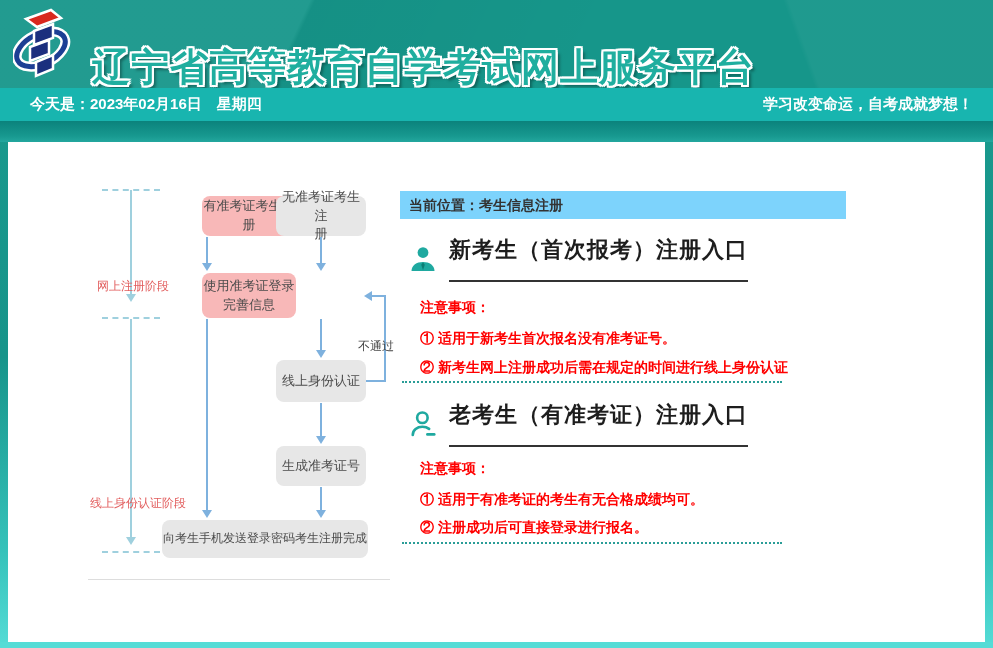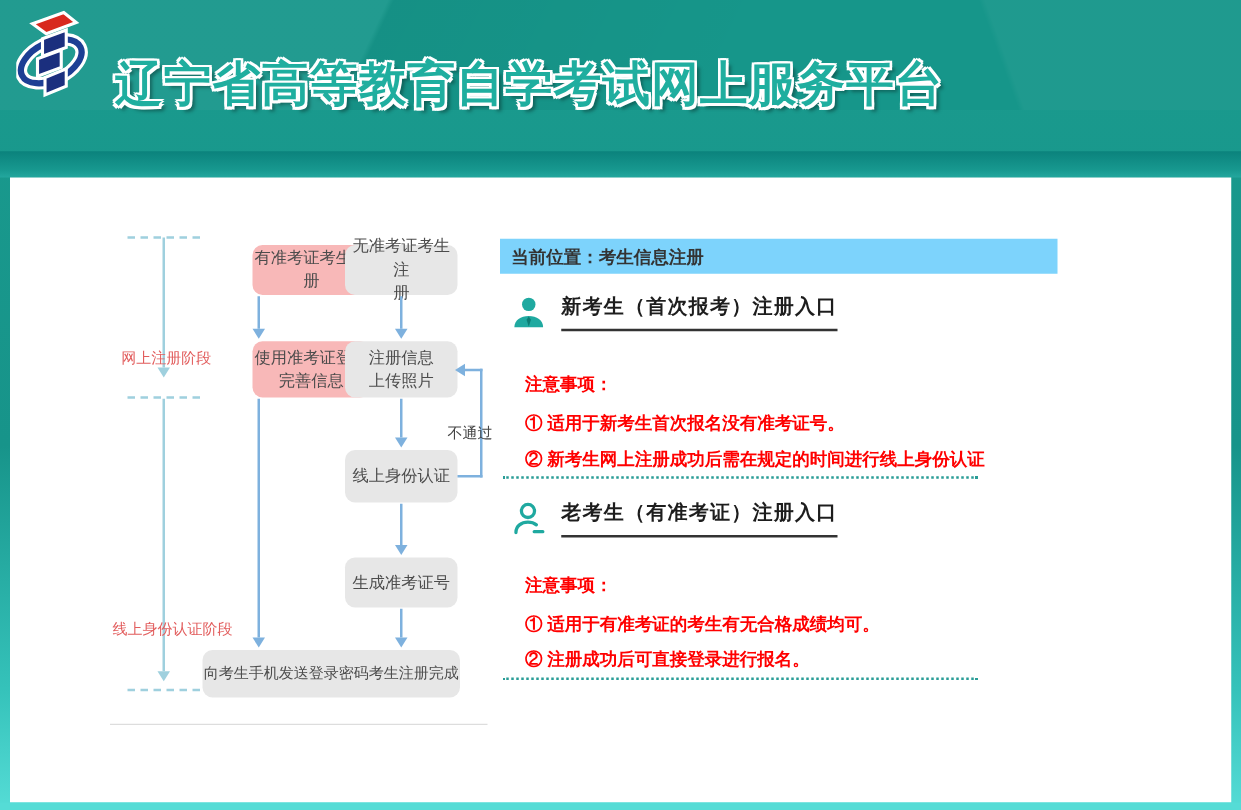--- a/index.html
+++ b/index.html
@@ -48,22 +48,22 @@
   .arrowhead-left { position:absolute; width:0; height:0;
       border:5px solid transparent; border-left:none; border-right:8px solid #7eb1de; }
   .fail-label { position:absolute; font-size:12px; color:#444; }
   .flow-divider { position:absolute; left:80px; top:437px; width:302px; height:1px; background:#ddd; }
 
   
   .breadcrumb { position:absolute; left:392px; top:49px; width:446px; height:28px; background:#7dd3fc;
       font-size:14px; font-weight:bold; color:#333; line-height:28px; padding-left:9px; }
   .entry-row { position:absolute; display:flex; align-items:center; gap:11px; cursor:pointer; }
   .entry-icon { width:30px; height:30px; flex:none; }
-  .entry-title { font-size:16px; font-weight:bold; color:#1d1d1d; letter-spacing:1px;
-      border-bottom:2px solid #333; padding-bottom:7px; white-space:nowrap;
+  .entry-title { font-size:22px; font-weight:bold; color:#1d1d1d; letter-spacing:1px;
+      border-bottom:2px solid #333; padding-bottom:15px; white-space:nowrap;
       font-family:"DejaVu Serif", serif; }
   .notice { position:absolute; left:412px; color:#ff0000; font-weight:bold; font-size:14px; white-space:nowrap; }
   .dotted-sep { position:absolute; left:394px; width:380px; height:0; border-bottom:2px dotted #2a9d97; }
 </style>
 </head>
 <body>
 
 <div class="page">
 
   <div class="header">
@@ -71,41 +71,43 @@
       <ellipse cx="28" cy="42" rx="26" ry="15" fill="none" stroke="#ffffff" stroke-width="10" transform="rotate(-26 28 42)"></ellipse>
       <ellipse cx="28" cy="42" rx="26" ry="15" fill="none" stroke="#1d3f94" stroke-width="5" transform="rotate(-26 28 42)"></ellipse>
       <path d="M21 24 L40 17 L40 31 L21 38 Z" fill="#1b2f7e" stroke="#fff" stroke-width="2.5"></path>
       <path d="M17 40 L36 33 L36 47 L17 54 Z" fill="#1b2f7e" stroke="#fff" stroke-width="2.5"></path>
       <path d="M23 55 L40 48 L40 62 L23 69 Z" fill="#1b2f7e" stroke="#fff" stroke-width="2.5"></path>
       <path d="M13 12 L38 3 L48 11 L24 20 Z" fill="#d8281e" stroke="#fff" stroke-width="2.5"></path>
     </svg>
     <h1 class="site-title">辽宁省高等教育自学考试网上服务平台</h1>
   </div>
 
+  <div class="date-bar">
+    <span>今天是：2023年02月16日　星期四</span>
+    <span>学习改变命运，自考成就梦想！</span>
+  </div>
   <div class="strip"></div>
 
   <div class="content">
 
     <div class="flow">
       <div class="hdash" style="left:94px; top:47px;"></div>
       <div class="axis" style="top:48px; height:104px;"></div>
       <div class="phase-label" style="left:89px; top:103px;">网上注册阶段</div>
       <div class="hdash" style="left:94px; top:175px;"></div>
       <div class="axis" style="top:177px; height:218px;"></div>
       <div class="phase-label" style="left:82px; top:320px;">线上身份认证阶段</div>
       <div class="hdash" style="left:94px; top:409px;"></div>
 
       <div class="fbox pink" style="left:152px; top:54px;  width:94px; height:40px;">有准考证考生注
 册</div>
       <div class="fbox gray" style="left:268px; top:54px;  width:90px; height:40px;">无准考证考生注
 册</div>
       <div class="fbox pink" style="left:152px; top:131px; width:94px; height:45px;">使用准考证登录
 完善信息</div>
-      <div class="fbox gray" style="left:268px; top:131px; width:90px; height:45px;">注册信息
-上传照片</div>
       <div class="fbox gray" style="left:268px; top:218px; width:90px; height:42px;">线上身份认证</div>
       <div class="fbox gray" style="left:268px; top:304px; width:90px; height:40px;">生成准考证号</div>
       <div class="fbox gray" style="left:154px; top:378px; width:206px; height:38px; font-size:12px;">向考生手机发送登录密码考生注册完成</div>
 
       <div class="varrow" style="left:198px; top:95px;  height:26px;"></div>
       <div class="varrow" style="left:312px; top:95px;  height:26px;"></div>
       <div class="varrow" style="left:312px; top:177px; height:31px;"></div>
       <div class="varrow" style="left:312px; top:261px; height:33px;"></div>
       <div class="varrow" style="left:312px; top:345px; height:23px;"></div>
       <div class="varrow" style="left:198px; top:177px; height:191px;"></div>

